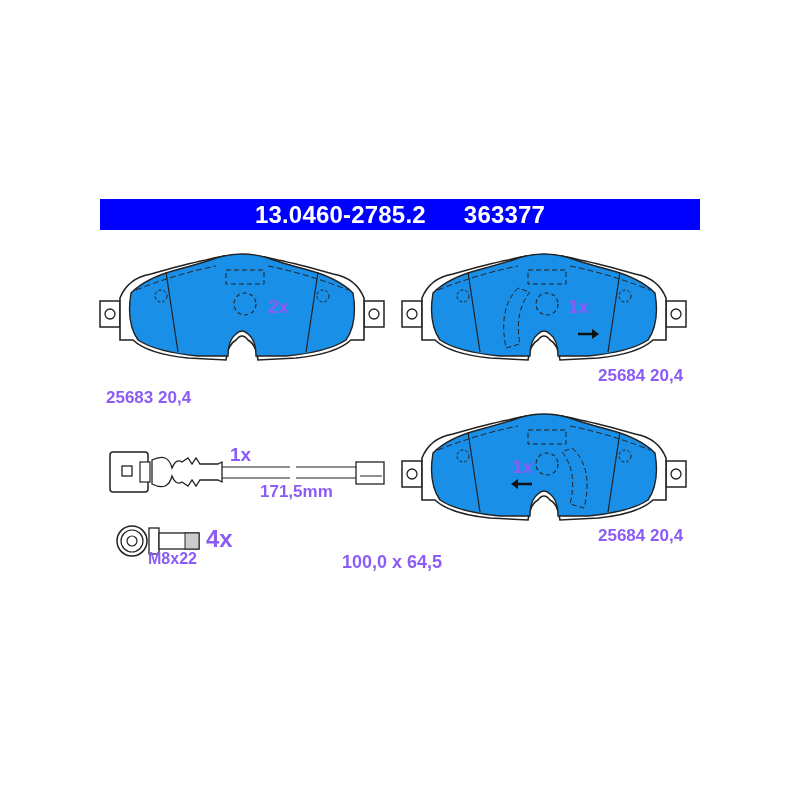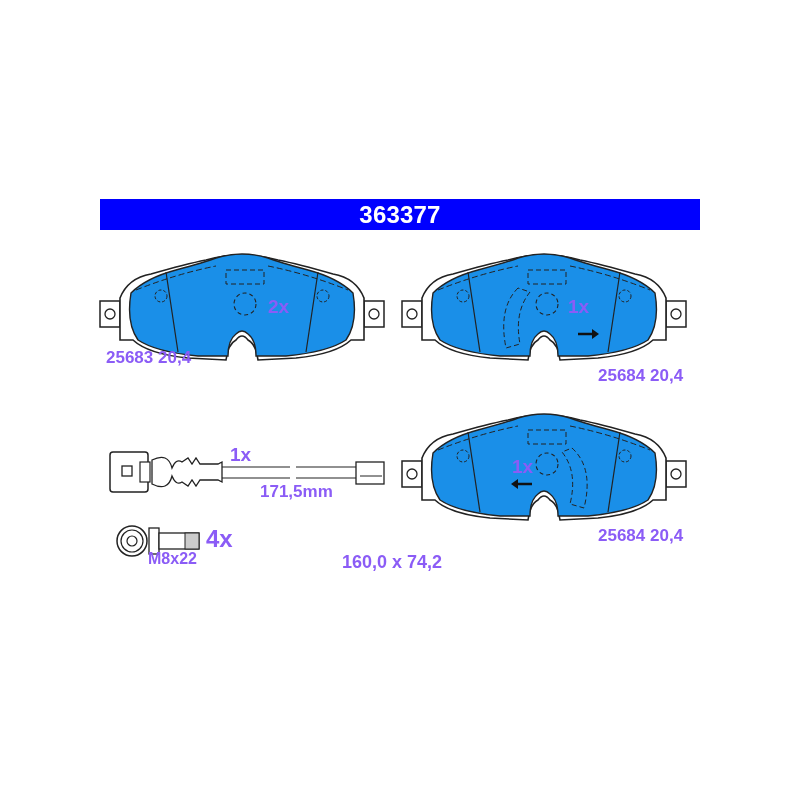--- a/index.html
+++ b/index.html
@@ -5,20 +5,21 @@
   html, body { margin: 0; padding: 0; background: #ffffff; }
   body { width: 800px; height: 800px; position: relative; overflow: hidden; font-family: "Liberation Sans", sans-serif; }
   .banner { position: absolute; left: 100px; top: 199px; width: 600px; height: 31px; background: #0000ff; color: #fff; font-weight: bold; font-size: 24px; display: flex; justify-content: center; align-items: center; gap: 38px; letter-spacing: 0.2px; }
   .lbl { position: absolute; font-weight: bold; color: #8b5cf6; font-size: 17px; white-space: nowrap; }
   svg { position: absolute; left: 0; top: 0; }
 </style>
 </head>
 <body>
 
 <div class="banner">
+  <span>13.0460-2785.2</span>
   <span>363377</span>
 </div>
 
 <svg width="800" height="800" viewBox="0 0 800 800">
   <defs>
     <g id="pad">
 
       <rect x="-6" y="53" width="20" height="26" fill="#fff" stroke="#222" stroke-width="1.5"></rect>
       <circle cx="4" cy="66" r="5" fill="#fff" stroke="#222" stroke-width="1.3"></circle>
       <rect x="258" y="53" width="20" height="26" fill="#fff" stroke="#222" stroke-width="1.5"></rect>
@@ -75,27 +76,27 @@
     <circle cx="132" cy="541" r="15" fill="#fff" stroke="#222" stroke-width="1.5"></circle>
     <circle cx="132" cy="541" r="11" fill="#fff" stroke="#222" stroke-width="1.2"></circle>
     <circle cx="132" cy="541" r="5" fill="#fff" stroke="#222" stroke-width="1.2"></circle>
     <rect x="149" y="528" width="10" height="26" fill="#fff" stroke="#222" stroke-width="1.3"></rect>
     <rect x="159" y="533" width="40" height="16" fill="#fff" stroke="#222" stroke-width="1.3"></rect>
     <rect x="185" y="533" width="14" height="16" fill="#ccc" stroke="#222" stroke-width="1"></rect>
   </g>
 </svg>
 
 <span class="lbl" style="left:268px;top:296px;font-size:19px">2x</span>
-<span class="lbl" style="left:106px;top:348px">25683 20,4</span>
+<span class="lbl" style="left:106px;top:388px">25683 20,4</span>
 
 <span class="lbl" style="left:568px;top:296px;font-size:19px">1x</span>
 <span class="lbl" style="left:598px;top:366px">25684 20,4</span>
 
 <span class="lbl" style="left:512px;top:456px;font-size:19px">1x</span>
 <span class="lbl" style="left:598px;top:526px">25684 20,4</span>
 
 <span class="lbl" style="left:230px;top:444px;font-size:19px">1x</span>
 <span class="lbl" style="left:260px;top:482px">171,5mm</span>
 
 <span class="lbl" style="left:206px;top:525px;font-size:24px">4x</span>
 <span class="lbl" style="left:148px;top:550px;font-size:16px">M8x22</span>
 
-<span class="lbl" style="left:342px;top:552px;font-size:18px">160,0 x 74,2</span>
+<span class="lbl" style="left:342px;top:552px;font-size:18px">100,0 x 64,5</span>
 
 </body></html>

